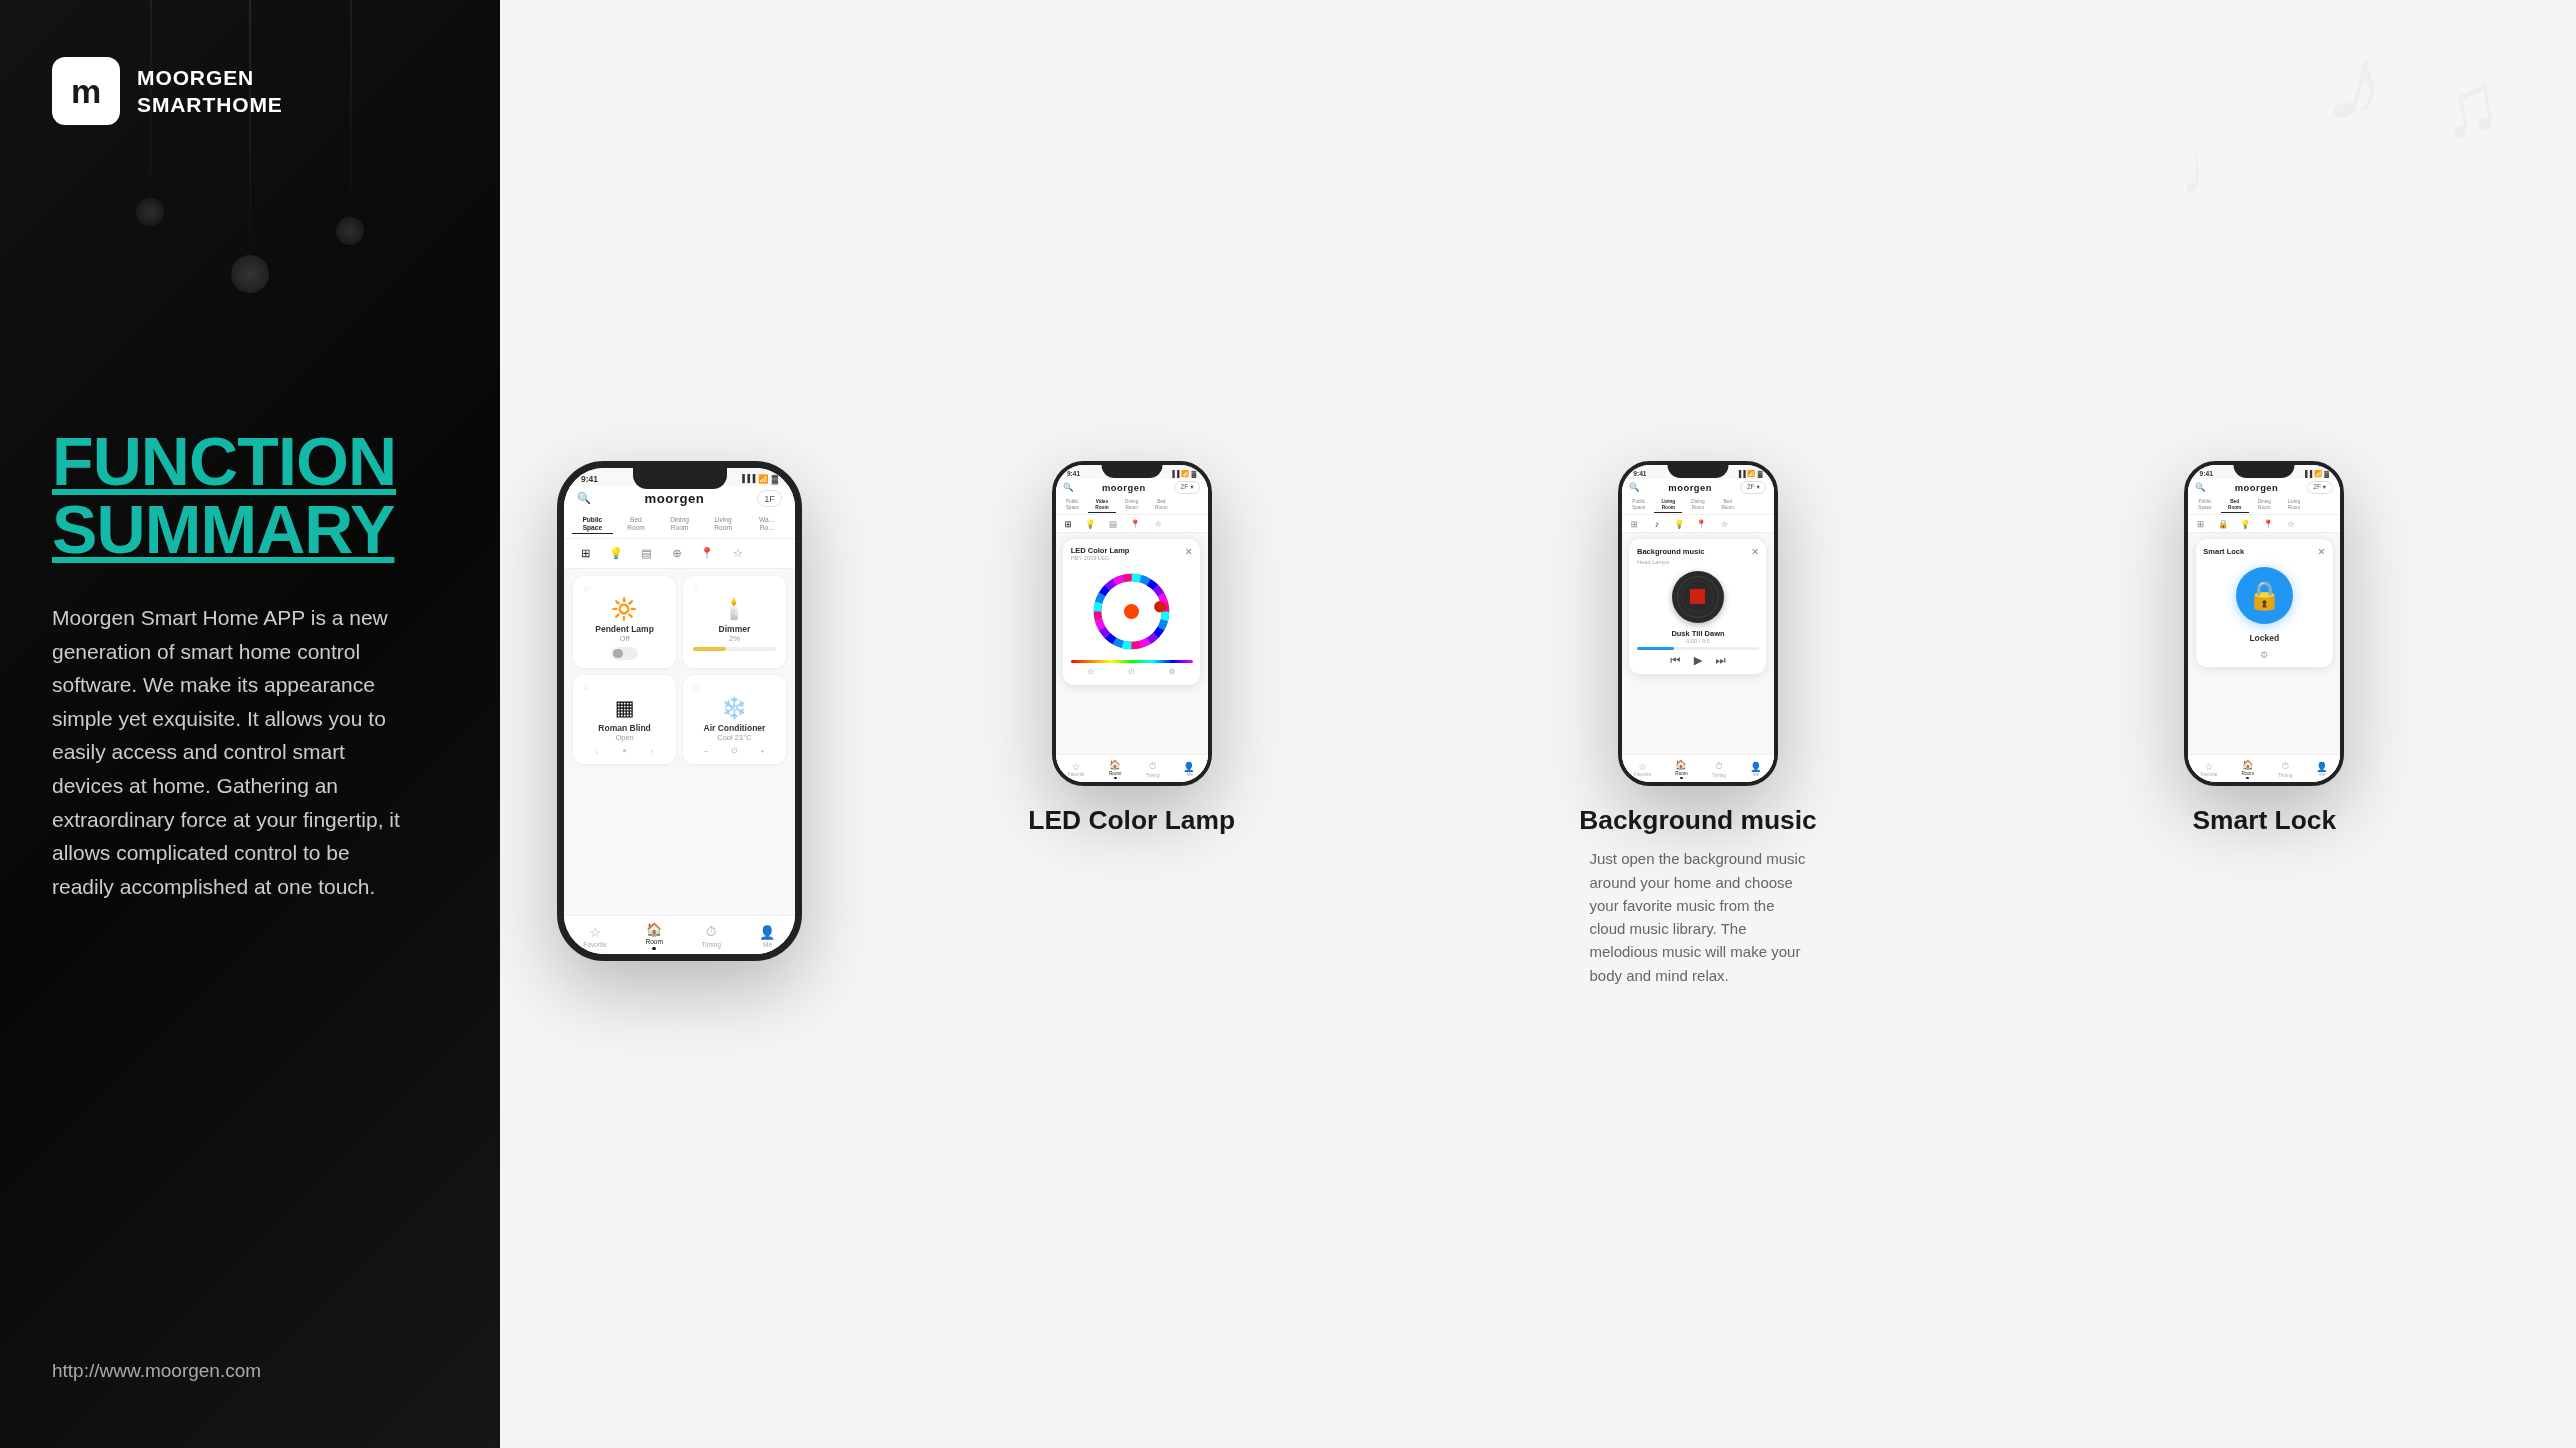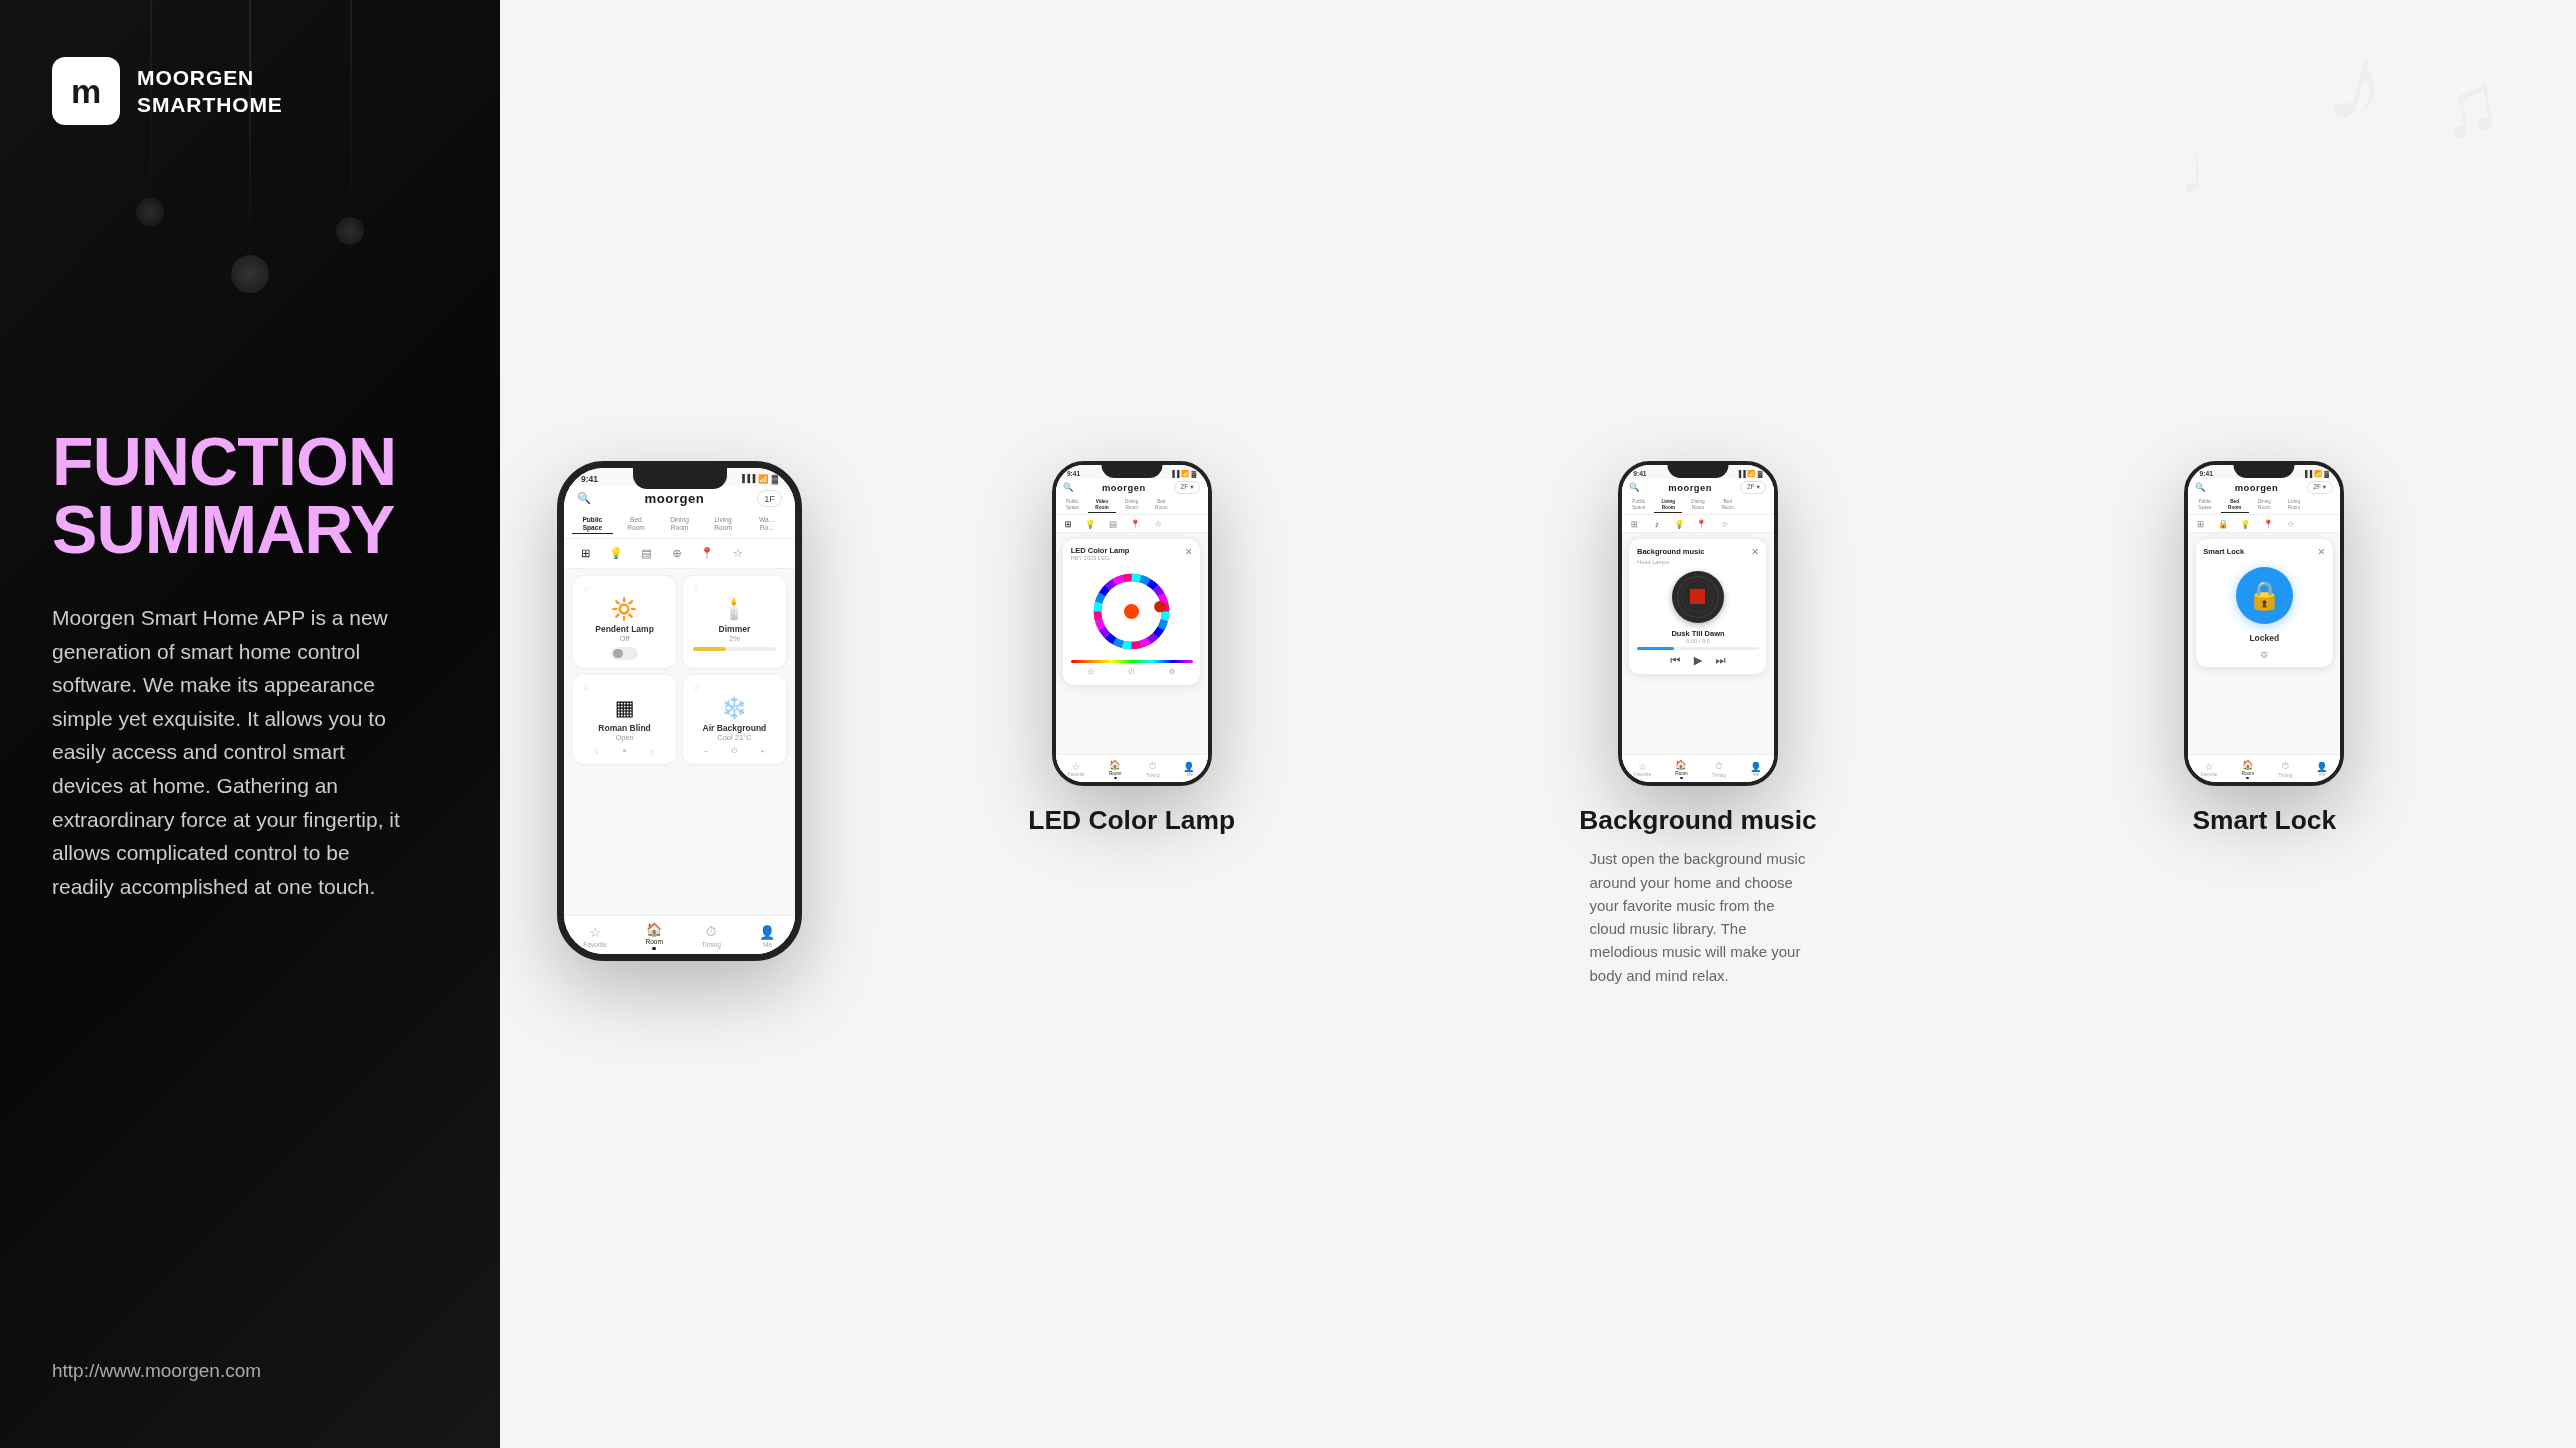--- a/index.html
+++ b/index.html
@@ -61,27 +61,28 @@
       color: #1a1a1a;
     }
     .logo-text {
       color: white;
       font-size: 21px;
       font-weight: 700;
       line-height: 1.3;
       letter-spacing: 0.9px;
     }
     .headline {
-      color: #f0abfc;
+      color: #14b8a6;
       font-size: 68px;
       font-weight: 900;
       line-height: 1.0;
       text-transform: uppercase;
       margin-bottom: 38px;
       letter-spacing: -0.9px;
+      text-decoration: underline;
     }
     .description {
       color: #ccc;
       font-size: 21px;
       line-height: 1.6;
       max-width: 358px;
       margin-bottom: auto;
     }
     .website {
       color: #aaa;
@@ -540,21 +541,21 @@
                 <span>⏸</span>
                 <span>↑</span>
               </div>
             </div>
 
             <div class="device-card">
               <div class="device-card-top">
                 <span class="star-icon">☆</span>
               </div>
               <div class="device-icon-area">❄️</div>
-              <div class="device-name">Air Background</div>
+              <div class="device-name">Air Conditioner</div>
               <div class="device-status">Cool 21°C</div>
               <div class="ac-controls">
                 <span>−</span>
                 <span>⏻</span>
                 <span>+</span>
               </div>
             </div>
 
           </div>
 

